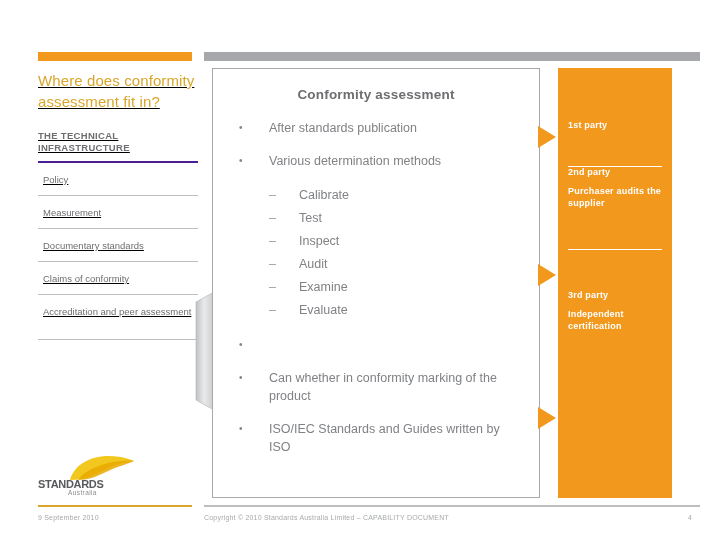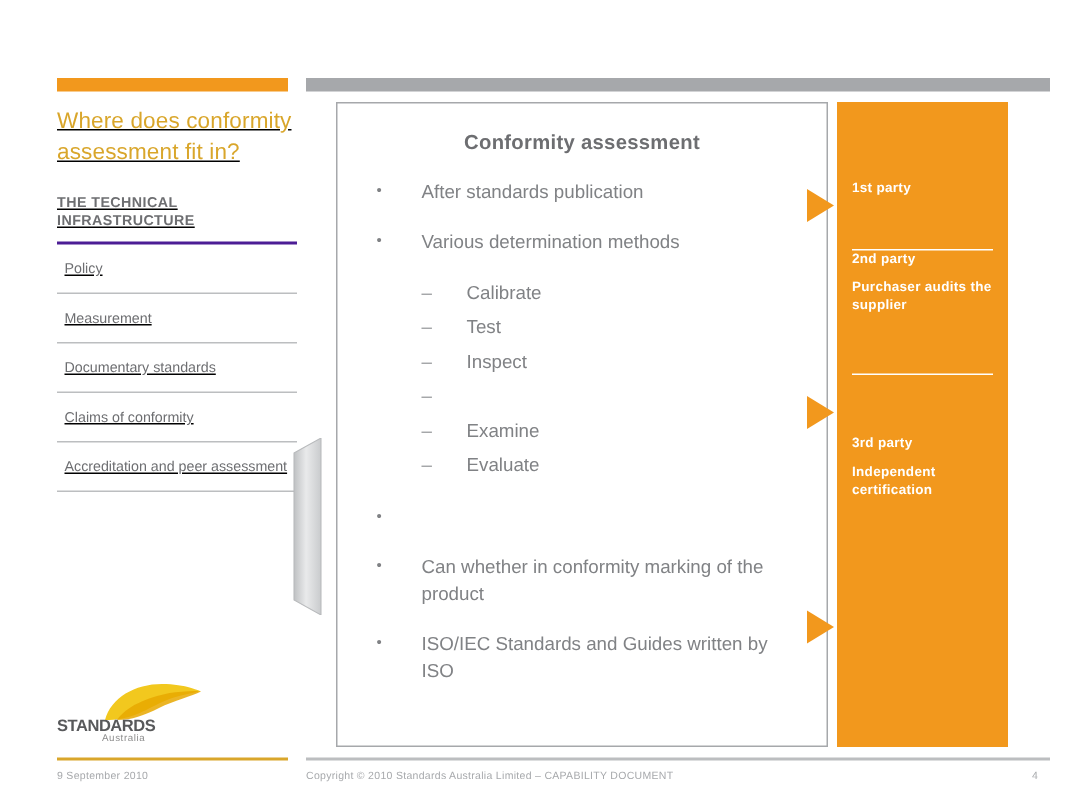--- a/index.html
+++ b/index.html
@@ -64,21 +64,21 @@
   }
   .side-item {
     font-size: 9.5px;
     line-height: 12px;
     color: #6D6E71;
     padding: 11px 0 9px 5px;
     border-bottom: 1px solid #BCBEC0;
   }
   .side-item.two-line {
     padding-top: 11px;
-    padding-bottom: 9px;
+    padding-bottom: 21px;
   }
 
   
   .logo-wrap {
     position: absolute;
     left: 38px;
     top: 455px;
     width: 160px;
     height: 45px;
   }
@@ -108,21 +108,21 @@
   
   .gray-arrow {
     position: absolute;
     left: 192px;
     top: 292px;
     width: 28px;
     height: 118px;
   }
   .card {
     position: absolute;
-    left: 224px;
+    left: 212px;
     top: 68px;
     width: 328px;
     height: 430px;
     background: #ffffff;
     border: 1.5px solid #A6A8AB;
     box-sizing: border-box;
   }
   .card-title {
     text-align: center;
     font-size: 13.5px;
@@ -311,20 +311,21 @@
         <div class="b2">
           <span class="mark">–</span>
           <span class="txt">Test</span>
         </div>
         <div class="b2">
           <span class="mark">–</span>
           <span class="txt">Inspect</span>
         </div>
         <div class="b2">
           <span class="mark">–</span>
+          <span class="txt">Audit</span>
         </div>
         <div class="b2">
           <span class="mark">–</span>
           <span class="txt">Examine</span>
         </div>
         <div class="b2">
           <span class="mark">–</span>
           <span class="txt">Evaluate</span>
         </div>
       </div>

